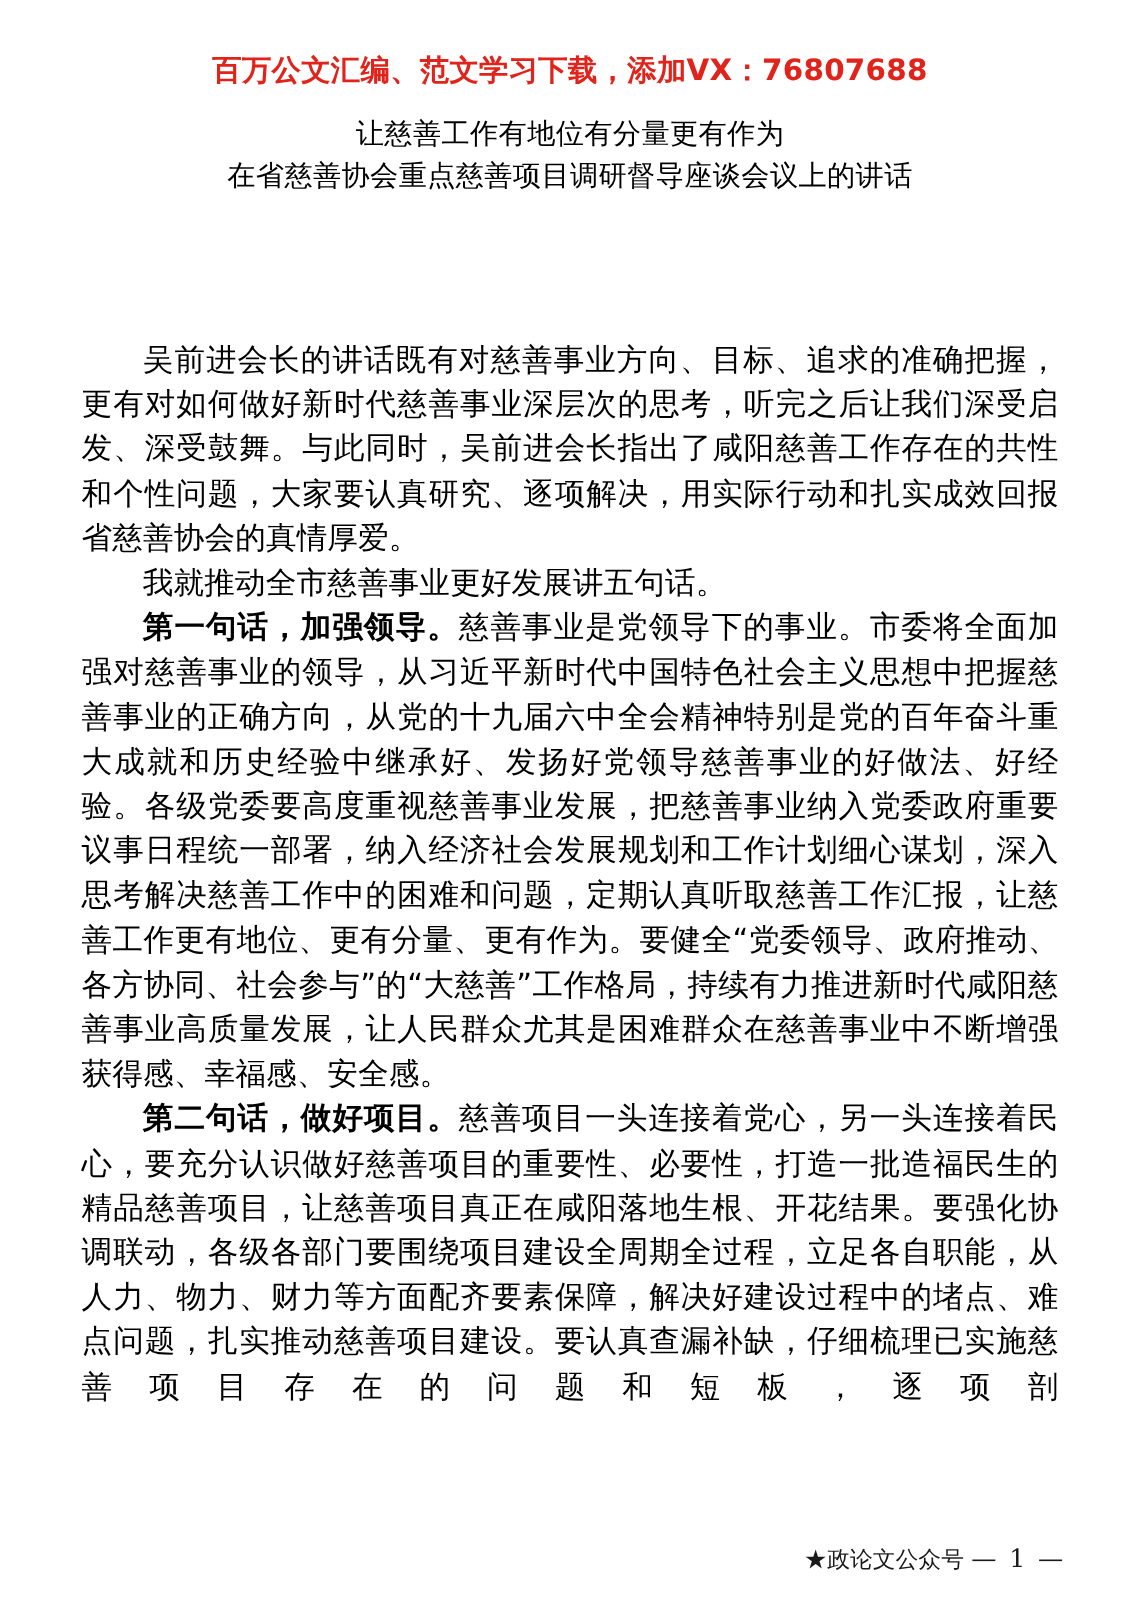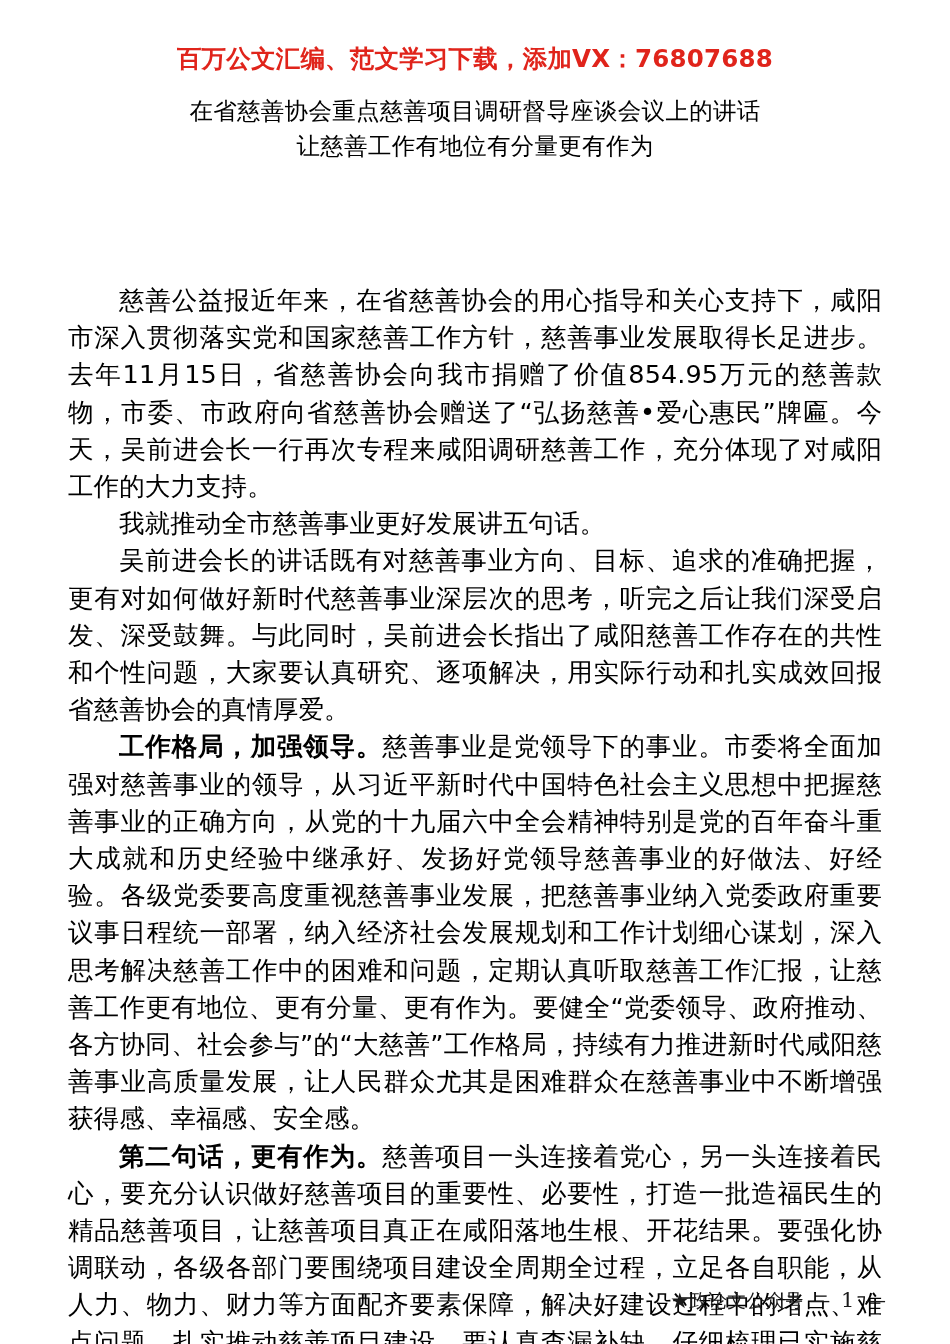--- a/index.html
+++ b/index.html
@@ -110,30 +110,29 @@
   }
 </style>
 </head>
 <body>
 
 <div class="page">
 
   <div class="promo-banner">百万公文汇编、范文学习下载，添加VX：76807688</div>
 
   <div class="title-block">
+    <div class="title-line">让慈善工作有地位有分量更有作为</div>
     <div class="title-line">在省慈善协会重点慈善项目调研督导座谈会议上的讲话</div>
-    <div class="title-line">让慈善工作有地位有分量更有作为</div>
   </div>
 
   <div class="body-block">
-    <p class="para"><span>慈善公益报近年来，在省慈善协会的用心指导和关心支持下，咸阳市深入贯彻落实党和国家慈善工作方针，慈善事业发展取得长足进步。去年11月15日，省慈善协会向我市捐赠了价值854.95万元的慈善款物，市委、市政府向省慈善协会赠送了“弘扬慈善•爱心惠民”牌匾。今天，吴前进会长一行再次专程来咸阳调研慈善工作，充分体现了对咸阳工作的大力支持。</span></p>
+    <p class="para"><span>吴前进会长的讲话既有对慈善事业方向、目标、追求的准确把握，更有对如何做好新时代慈善事业深层次的思考，听完之后让我们深受启发、深受鼓舞。与此同时，吴前进会长指出了咸阳慈善工作存在的共性和个性问题，大家要认真研究、逐项解决，用实际行动和扎实成效回报省慈善协会的真情厚爱。</span></p>
     <p class="para"><span>我就推动全市慈善事业更好发展讲五句话。</span></p>
-    <p class="para"><span>吴前进会长的讲话既有对慈善事业方向、目标、追求的准确把握，更有对如何做好新时代慈善事业深层次的思考，听完之后让我们深受启发、深受鼓舞。与此同时，吴前进会长指出了咸阳慈善工作存在的共性和个性问题，大家要认真研究、逐项解决，用实际行动和扎实成效回报省慈善协会的真情厚爱。</span></p>
-    <p class="para"><span class="lead">工作格局，加强领导。</span><span>慈善事业是党领导下的事业。市委将全面加强对慈善事业的领导，从习近平新时代中国特色社会主义思想中把握慈善事业的正确方向，从党的十九届六中全会精神特别是党的百年奋斗重大成就和历史经验中继承好、发扬好党领导慈善事业的好做法、好经验。各级党委要高度重视慈善事业发展，把慈善事业纳入党委政府重要议事日程统一部署，纳入经济社会发展规划和工作计划细心谋划，深入思考解决慈善工作中的困难和问题，定期认真听取慈善工作汇报，让慈善工作更有地位、更有分量、更有作为。要健全“党委领导、政府推动、各方协同、社会参与”的“大慈善”工作格局，持续有力推进新时代咸阳慈善事业高质量发展，让人民群众尤其是困难群众在慈善事业中不断增强获得感、幸福感、安全感。</span></p>
-    <p class="para cont"><span class="lead">第二句话，更有作为。</span><span>慈善项目一头连接着党心，另一头连接着民心，要充分认识做好慈善项目的重要性、必要性，打造一批造福民生的精品慈善项目，让慈善项目真正在咸阳落地生根、开花结果。要强化协调联动，各级各部门要围绕项目建设全周期全过程，立足各自职能，从人力、物力、财力等方面配齐要素保障，解决好建设过程中的堵点、难点问题，扎实推动慈善项目建设。要认真查漏补缺，仔细梳理已实施慈善项目存在的问题和短板，逐项剖</span></p>
+    <p class="para"><span class="lead">第一句话，加强领导。</span><span>慈善事业是党领导下的事业。市委将全面加强对慈善事业的领导，从习近平新时代中国特色社会主义思想中把握慈善事业的正确方向，从党的十九届六中全会精神特别是党的百年奋斗重大成就和历史经验中继承好、发扬好党领导慈善事业的好做法、好经验。各级党委要高度重视慈善事业发展，把慈善事业纳入党委政府重要议事日程统一部署，纳入经济社会发展规划和工作计划细心谋划，深入思考解决慈善工作中的困难和问题，定期认真听取慈善工作汇报，让慈善工作更有地位、更有分量、更有作为。要健全“党委领导、政府推动、各方协同、社会参与”的“大慈善”工作格局，持续有力推进新时代咸阳慈善事业高质量发展，让人民群众尤其是困难群众在慈善事业中不断增强获得感、幸福感、安全感。</span></p>
+    <p class="para cont"><span class="lead">第二句话，做好项目。</span><span>慈善项目一头连接着党心，另一头连接着民心，要充分认识做好慈善项目的重要性、必要性，打造一批造福民生的精品慈善项目，让慈善项目真正在咸阳落地生根、开花结果。要强化协调联动，各级各部门要围绕项目建设全周期全过程，立足各自职能，从人力、物力、财力等方面配齐要素保障，解决好建设过程中的堵点、难点问题，扎实推动慈善项目建设。要认真查漏补缺，仔细梳理已实施慈善项目存在的问题和短板，逐项剖</span></p>
   </div>
 
   <div class="footer">
     <div class="footer-inner">
       <span class="footer-watermark">★政论文公众号</span><span class="footer-pageno">— 1 —</span>
     </div>
   </div>
 
 </div>
 

